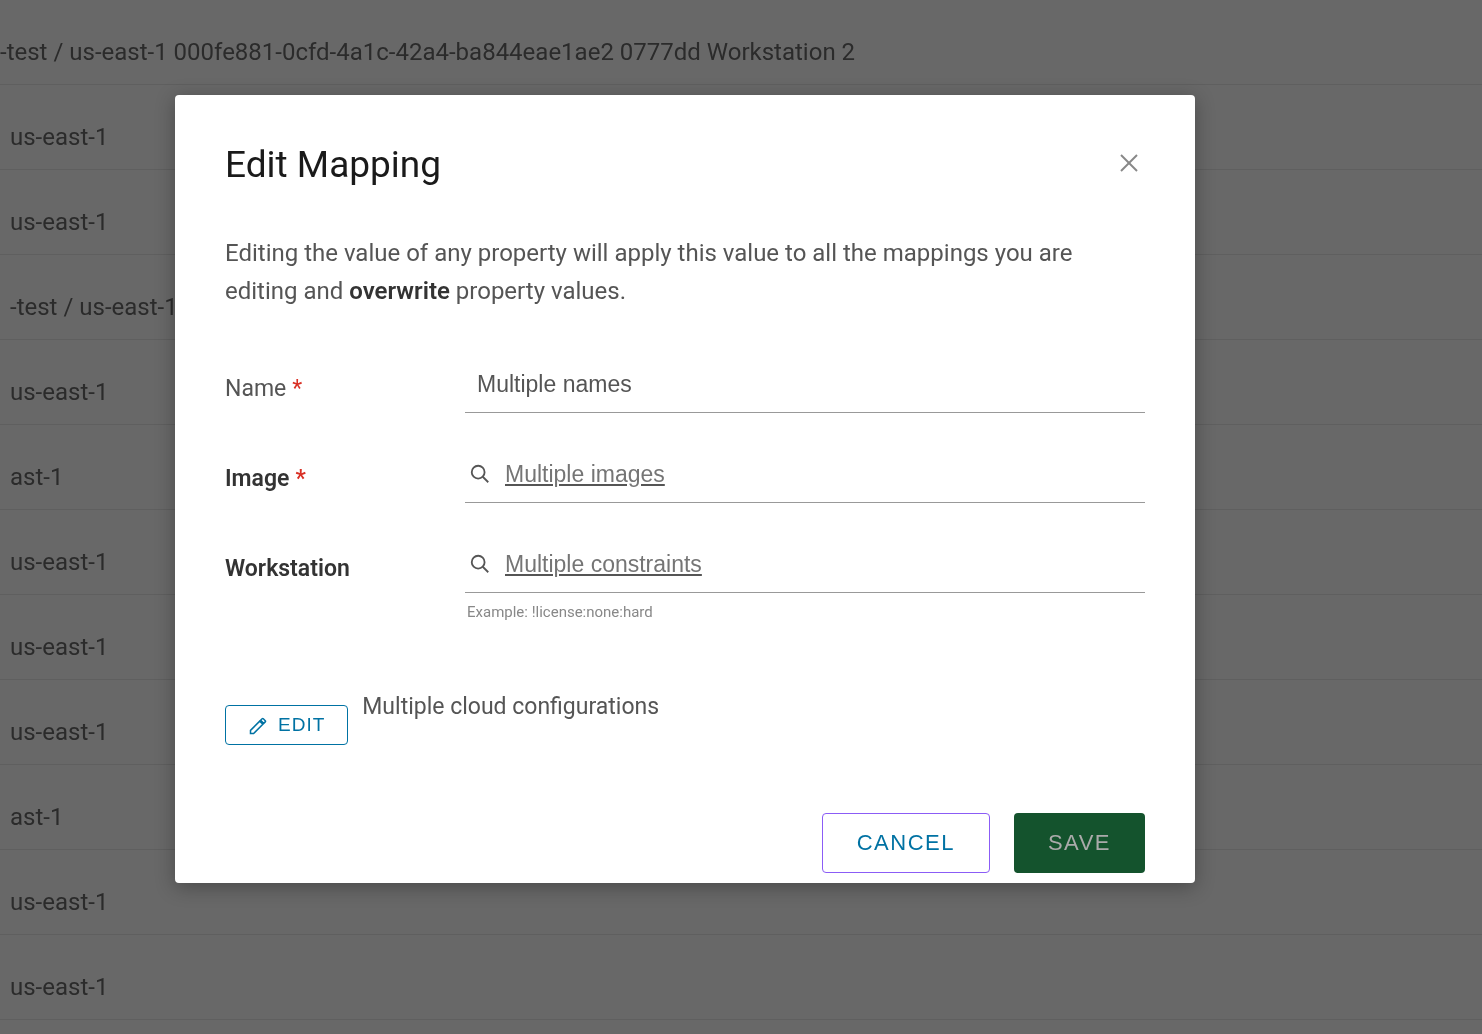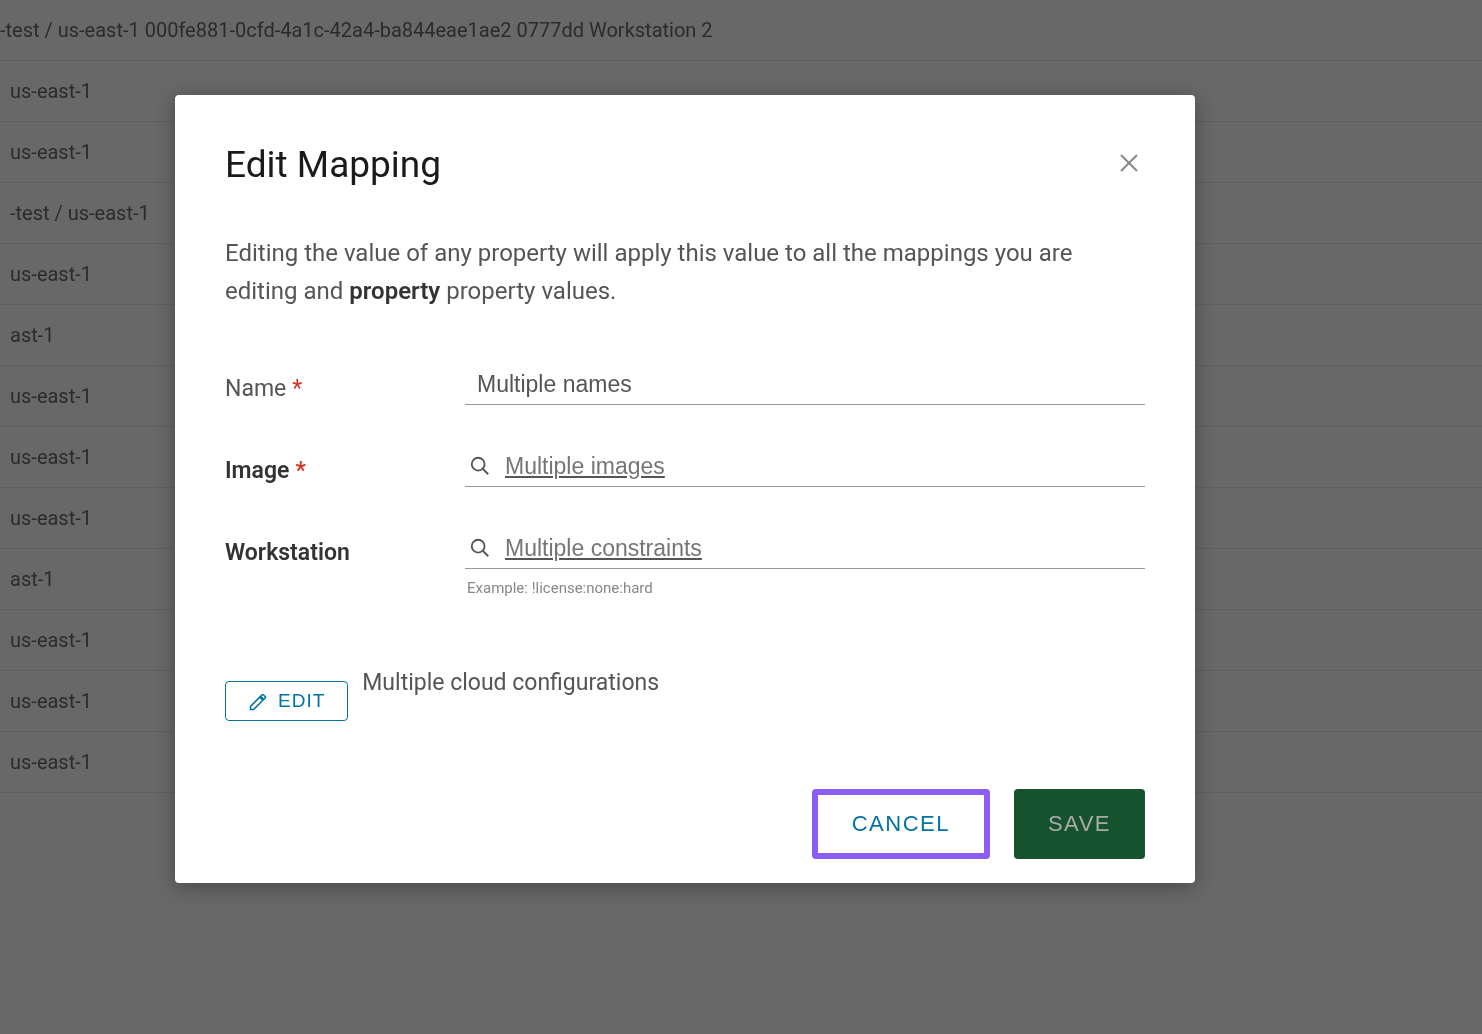--- a/index.html
+++ b/index.html
@@ -19,24 +19,25 @@
       position: absolute;
       top: 0;
       left: 0;
       width: 100%;
       height: 100%;
       background: #fff;
     }
     .bg-row {
       border-bottom: 1px solid #e0e0e0;
       padding: 18px 10px;
-      font-size: 20px;
+      font-size: 24px;
       color: #333;
       white-space: nowrap;
       overflow: hidden;
+      margin-top: 20px;
     }
     .bg-row-top {
       padding-left: 0;
     }
     .overlay {
       position: absolute;
       top: 0;
       left: 0;
       width: 100%;
       height: 100%;
@@ -108,21 +109,21 @@
     .required {
       color: #d93025;
       margin-left: 6px;
     }
     .form-control {
       flex: 1;
     }
     .input-wrap {
       position: relative;
       border-bottom: 1px solid #999;
-      padding-bottom: 6px;
+      padding-bottom: 14px;
     }
     .input-field {
       border: none;
       outline: none;
       font-size: 23px;
       width: 100%;
       color: #555;
       background: transparent;
       padding-left: 12px;
     }
@@ -191,21 +192,21 @@
       font-size: 22px;
       font-weight: 500;
       letter-spacing: 1.5px;
       padding: 16px 34px;
       border-radius: 4px;
       cursor: pointer;
       border: none;
     }
     .btn-cancel {
       background: #fff;
-      border: 6px solid #8b5cf6;
+      border: 1px solid #8b5cf6;
       color: #0072a3;
     }
     .btn-save {
       background: #14532d;
       color: #aaa;
       cursor: default;
     }
   </style>
 </head>
 <body>
@@ -233,21 +234,21 @@
     <h1 class="modal-title">Edit Mapping</h1>
     <div class="close-btn">
       <svg viewBox="0 0 24 24">
           <line x1="4" y1="4" x2="20" y2="20"></line>
           <line x1="20" y1="4" x2="4" y2="20"></line>
         </svg>
     </div>
   </div>
 
   <p class="modal-description">
-    <span>Editing the value of any property will apply this value to all the mappings you are editing and </span><span class="bold">property</span><span> property values.</span>
+    <span>Editing the value of any property will apply this value to all the mappings you are editing and </span><span class="bold">overwrite</span><span> property values.</span>
   </p>
 
   <div class="form-row">
     <div class="form-label">
       <span>Name</span><span class="required">*</span>
     </div>
     <div class="form-control">
       <div class="input-wrap">
         <input class="input-field" type="text" value="Multiple names" style="">
       </div>

